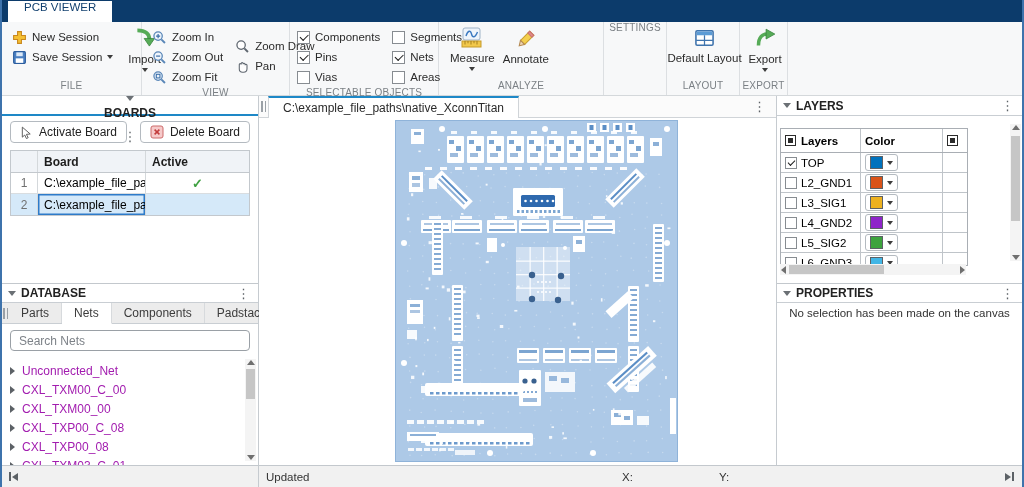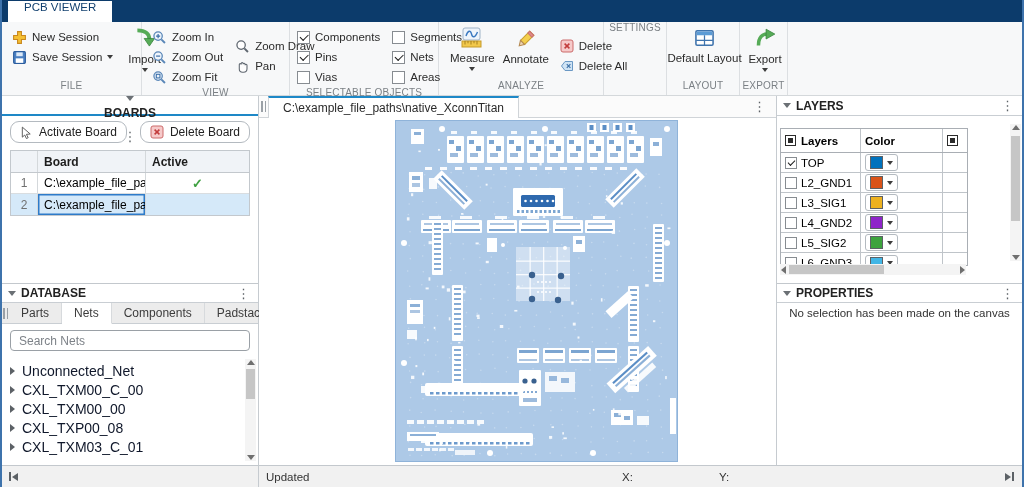--- a/index.html
+++ b/index.html
@@ -45,21 +45,21 @@
   .phdr .tri { width:0; height:0; border-left:4px solid transparent; border-right:4px solid transparent;
     border-top:5px solid #6b7075; }
   .phdr .spacer { flex:1; }
   .overflow-btn { color:#5c6166; font-size:13px; font-weight:normal; line-height:1; padding:0 2px; cursor:default; }
   .boards-hdr { border-bottom:2px solid #1e88c7;flex-direction:column; }
   .gray-hdr { border-bottom:1px solid #c9ced3; }
   
   .boards { height:187px; display:flex; flex-direction:column; }
   .btnrow { display:flex; justify-content:space-between; padding:5px 8px 3px 8px; }
   .pbtn { display:inline-flex; align-items:center; gap:6px; height:22px; padding:0 9px; background:#fff;
-    border:1px solid #b4bac0; border-radius:9px; font-size:12px; color:#222; cursor:default; }
+    border:1px solid #b4bac0; border-radius:4px; font-size:12px; color:#222; cursor:default; }
   .btable { margin:4px 8px 0 8px; border:1px solid #c3c8cd; font-size:12px; }
   .btr { display:grid; grid-template-columns:26px 1fr 104px; height:21px; }
   .btr > div { display:flex; align-items:center; padding:0 6px; border-left:1px solid #d4d8db; overflow:hidden; white-space:nowrap; }
   .btr > div:first-child { border-left:none; justify-content:center; color:#707070; }
   .bhead { background:#f0f3f7; font-weight:bold; height:22px; border-bottom:1px solid #c3c8cd; }
   .bhead > div { color:#1c1c1c; }
   .btr.r1 { border-bottom:1px solid #d9dde0; }
   .btr .centered { justify-content:center; }
   .green-check { color:#3fa142; font-size:13px; font-weight:bold; }
   .btr.sel { background:#d5e9f9; }
@@ -71,21 +71,21 @@
   .grip { width:9px; display:flex; align-items:center; justify-content:center; }
   .grip span { width:1.5px; height:11px; background:#9aa0a6; margin:0 1px; display:inline-block; }
   .db-tab { display:flex; align-items:center; padding:0 12px; border-right:1px solid #d7dadd; cursor:default; }
   .db-tab.active { background:#fff; margin-bottom:-1px; border-bottom:1px solid #fff; }
   .searchbox { margin:6px 8px 4px 8px; height:21px; border:1px solid #9aa0a6; border-radius:4px;
     display:flex; align-items:center; padding:0 8px; }
   .searchbox input { border:none; outline:none; width:100%; font-size:12px; color:#333; background:transparent;
     font-family:"Liberation Sans", sans-serif; }
   .searchbox input::placeholder { color:#7d8288; }
   .netlist { position:relative; flex:1; overflow:hidden; padding:6px 0 0 8px; min-height:0; }
-  .netitem { display:flex; align-items:center; height:19px; font-size:14px; color:#0f172a; gap:7px; cursor:default; }
+  .netitem { display:flex; align-items:center; height:19px; font-size:12px; color:#a21caf; gap:7px; cursor:default; }
   .twisty { width:0; height:0; border-left:5px solid #5c6166; border-top:4px solid transparent; border-bottom:4px solid transparent; }
   .vscroll { position:absolute; right:2px; top:4px; bottom:4px; width:11px; background:#f4f4f4; }
   .vscroll .thumb { position:absolute; left:1px; right:1px; background:#c6c6c6; }
   .arr-up { position:absolute; top:1px; left:1.5px; width:0; height:0; border-left:4px solid transparent;
     border-right:4px solid transparent; border-bottom:5px solid #6f6f6f; }
   .arr-dn { position:absolute; bottom:1px; left:1.5px; width:0; height:0; border-left:4px solid transparent;
     border-right:4px solid transparent; border-top:5px solid #6f6f6f; }
   
   .doc-tabbar { height:22px; background:#fbfbfb; border-bottom:1px solid #d0d4d8; display:flex; align-items:stretch; }
   .doc-tab { display:flex; align-items:center; padding:0 14px; background:#fff; border-top:2px solid #1e88c7;
@@ -295,40 +295,20 @@
               <svg width="23" height="23" viewBox="0 0 22 22">
                 <g transform="rotate(45 11 11)">
                   <rect x="8.2" y="2.5" width="5.6" height="12.5" fill="#f4cf4e" stroke="#c9a02e"></rect>
                   <rect x="8.2" y="2.5" width="5.6" height="2.6" fill="#e08a8a" stroke="#c9726f"></rect>
                   <polygon points="8.2,15 13.8,15 11,19.5" fill="#efd7b5" stroke="#b58a53"></polygon>
                 </g>
               </svg>
             </span>
           <span class="blabel">Annotate</span>
         </div>
-        <div class="vstack" style="margin-left:4px; margin-top:9px">
-          <div class="sbtn">
-            <span class="icon">
-                <svg width="14" height="14" viewBox="0 0 14 14">
-                  <rect x="1" y="1" width="12" height="12" rx="2" fill="#f6caca" stroke="#cc6a6a"></rect>
-                  <path d="M4.6 4.6l4.8 4.8M9.4 4.6l-4.8 4.8" stroke="#c23b3b" stroke-width="1.5"></path>
-                </svg>
-              </span>
-            <span>Delete</span>
-          </div>
-          <div class="sbtn">
-            <span class="icon">
-                <svg width="14" height="14" viewBox="0 0 14 14">
-                  <path d="M5 2.5h7.5v9H5L1.5 7z" fill="#cfe3f4" stroke="#6a98c4"></path>
-                  <path d="M6.8 5.2l3.6 3.6M10.4 5.2L6.8 8.8" stroke="#3f72a8" stroke-width="1.2"></path>
-                </svg>
-              </span>
-            <span>Delete All</span>
-          </div>
-        </div>
       </div>
       <div class="rsec-label">ANALYZE</div>
     </div>
 
     <div class="rsec" style="width:63px">
       <div class="rsec-label">SETTINGS</div>
     </div>
 
     <div class="rsec" style="width:73px">
       <div class="rsec-body" style="justify-content:center">
@@ -449,20 +429,24 @@
               <span class="twisty"></span>
               <span>Unconnected_Net</span>
             </div>
           <div class="netitem">
               <span class="twisty"></span>
               <span>CXL_TXM00_C_00</span>
             </div>
           <div class="netitem">
               <span class="twisty"></span>
               <span>CXL_TXM00_00</span>
+            </div>
+          <div class="netitem">
+              <span class="twisty"></span>
+              <span>CXL_TXP00_C_08</span>
             </div>
           <div class="netitem">
               <span class="twisty"></span>
               <span>CXL_TXP00_08</span>
             </div>
           <div class="netitem">
               <span class="twisty"></span>
               <span>CXL_TXM03_C_01</span>
             </div>
           <div class="vscroll">

